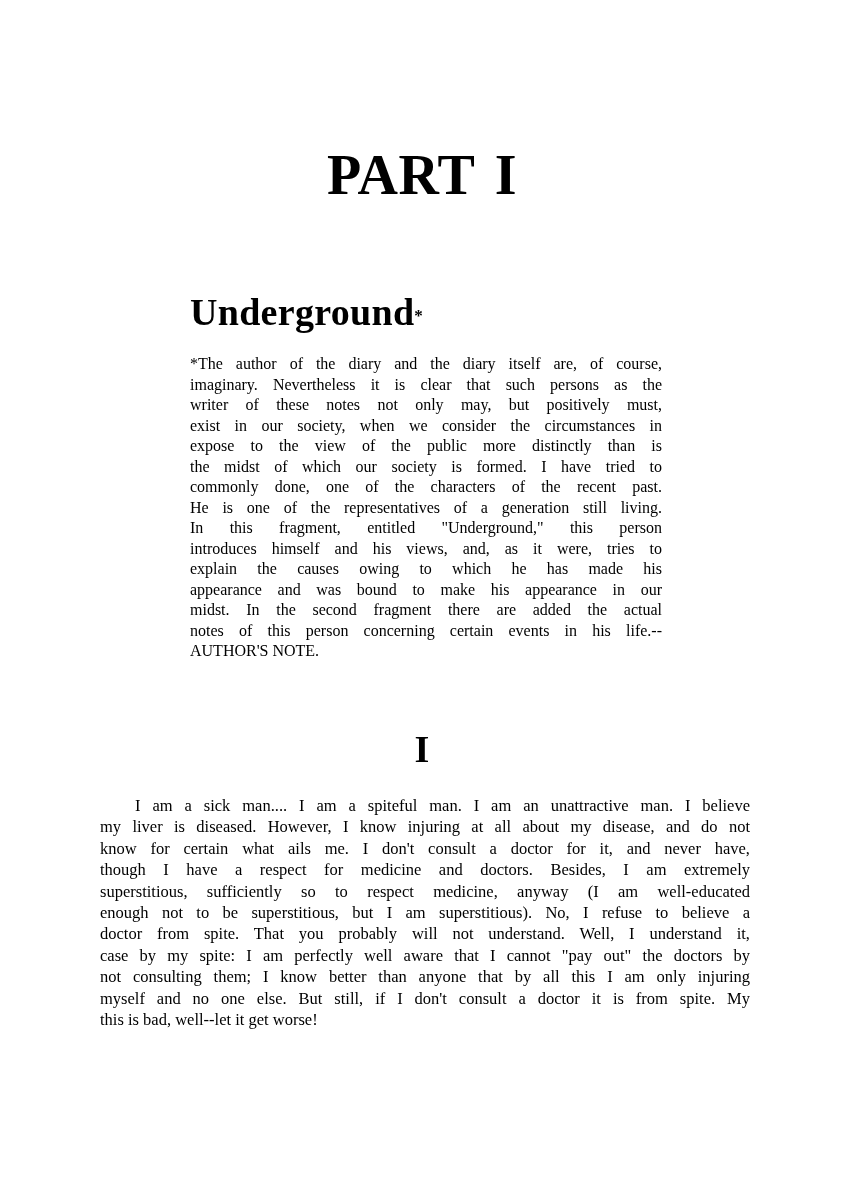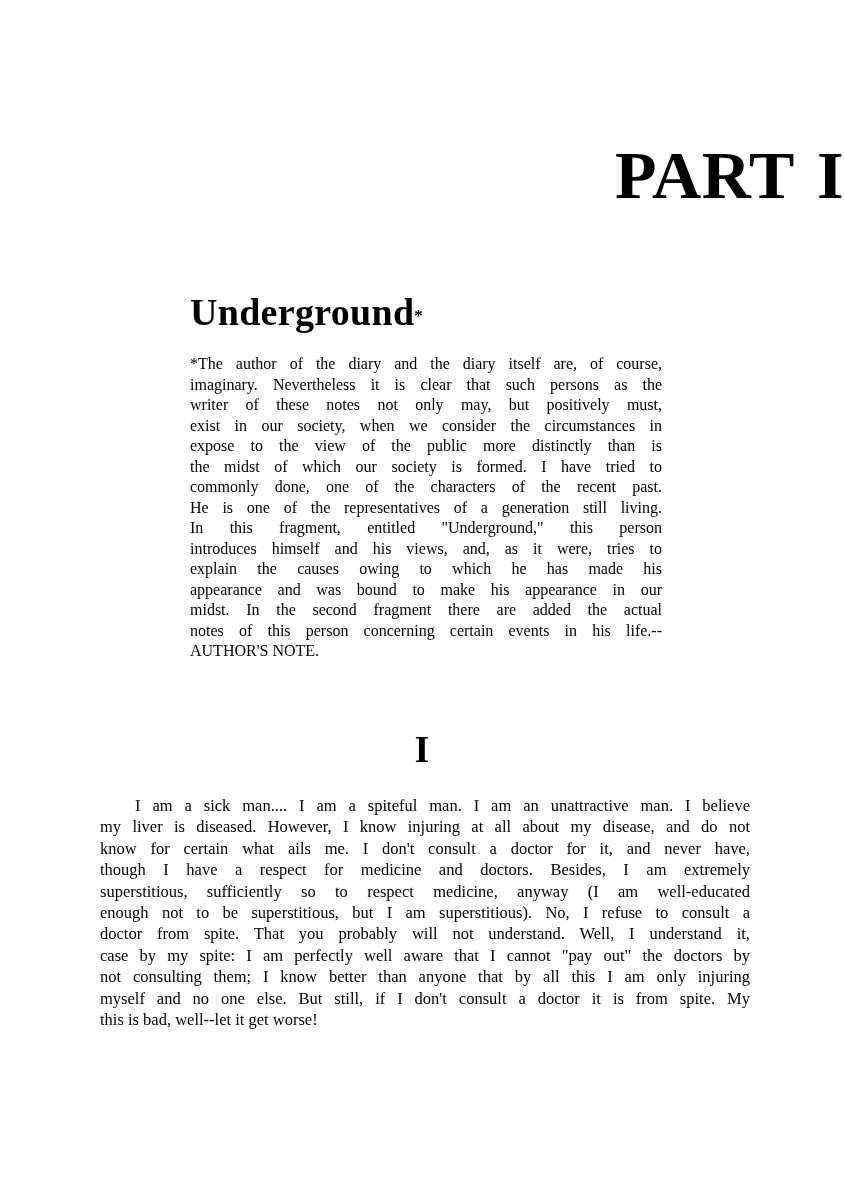--- a/index.html
+++ b/index.html
@@ -11,22 +11,22 @@
     font-family: "Liberation Serif", "DejaVu Serif", serif;
     position: relative;
     overflow: hidden;
   }
   .page { position: absolute; inset: 0; background: #ffffff; }
 
   .part-title {
     position: absolute;
     top: 147px; left: 0; width: 100%;
     margin: 0;
-    text-align: right;
-    font-size: 68px;
+    text-align: center;
+    font-size: 56px;
     line-height: 56px;
     font-weight: bold;
     word-spacing: 6px;
     letter-spacing: 0.5px;
   }
 
   .chapter-title {
     position: absolute;
     top: 290px; left: 190px;
     margin: 0;
@@ -100,21 +100,21 @@
     </div>
 
   <h3 class="section-heading">I</h3>
 
   <div class="body-text">
       <div class="tline">I am a sick man.... I am a spiteful man. I am an unattractive man. I believe</div>
       <div class="tline">my liver is diseased. However, I know injuring at all about my disease, and do not</div>
       <div class="tline">know for certain what ails me. I don't consult a doctor for it, and never have,</div>
       <div class="tline">though I have a respect for medicine and doctors. Besides, I am extremely</div>
       <div class="tline">superstitious, sufficiently so to respect medicine, anyway (I am well-educated</div>
-      <div class="tline">enough not to be superstitious, but I am superstitious). No, I refuse to consult a</div>
+      <div class="tline">enough not to be superstitious, but I am superstitious). No, I refuse to believe a</div>
       <div class="tline">doctor from spite. That you probably will not understand. Well, I understand it,</div>
       <div class="tline">case by my spite: I am perfectly well aware that I cannot "pay out" the doctors by</div>
       <div class="tline">not consulting them; I know better than anyone that by all this I am only injuring</div>
       <div class="tline">myself and no one else. But still, if I don't consult a doctor it is from spite. My</div>
       <div class="tline">this is bad, well--let it get worse!</div>
     </div>
 
 </div>
 
 </body></html>

